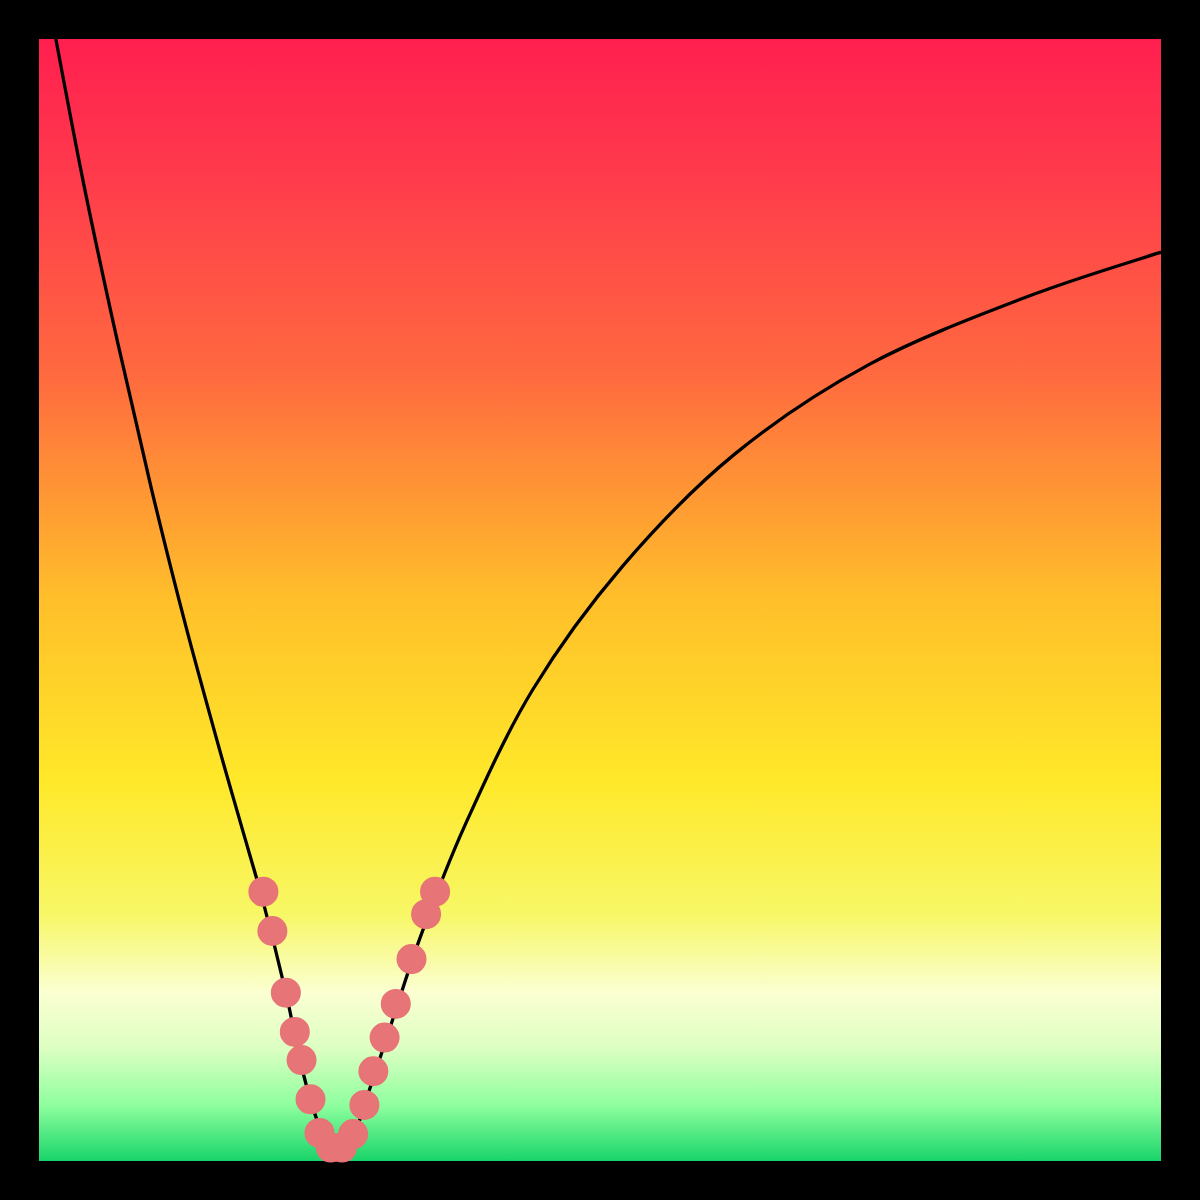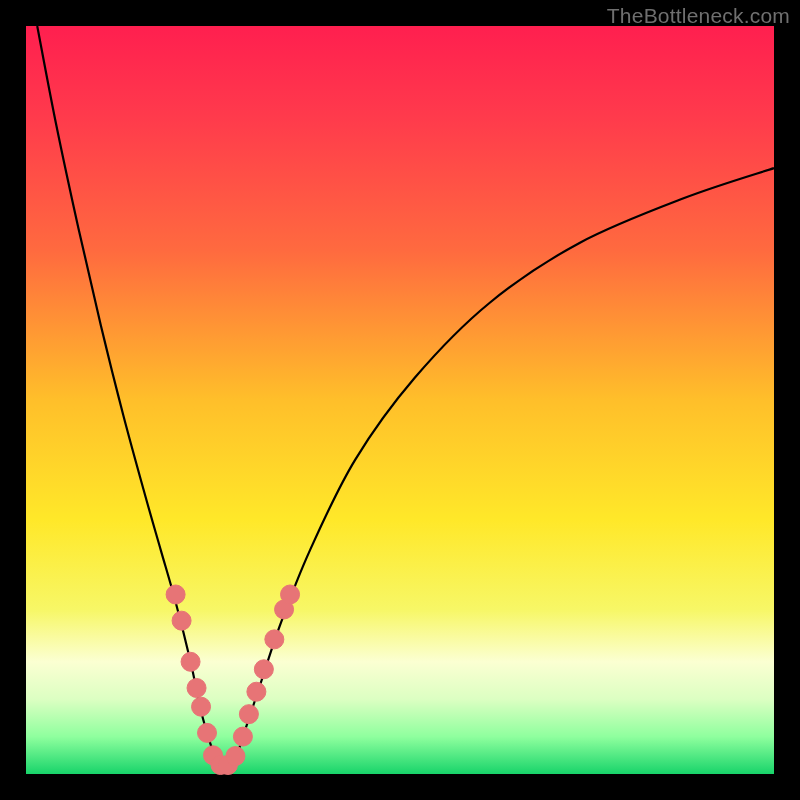--- a/index.html
+++ b/index.html
@@ -29,21 +29,20 @@
   svg {
     position: absolute;
     left: 0;
     top: 0;
   }
 </style>
 </head>
 <body>
 
 <div class="frame">
-  <div class="watermark">TheBottleneck.com</div>
 
   <svg id="chart-svg" width="800" height="800" viewBox="0 0 800 800">
     <defs>
       <linearGradient id="bg-grad" x1="0" y1="0" x2="0" y2="1">
           <stop offset="0%" stop-color="#ff1f4f"></stop>
           <stop offset="12%" stop-color="#ff3a4c"></stop>
           <stop offset="30%" stop-color="#ff6a3f"></stop>
           <stop offset="50%" stop-color="#ffbf2a"></stop>
           <stop offset="66%" stop-color="#ffe829"></stop>
           <stop offset="78%" stop-color="#f7f766"></stop>

